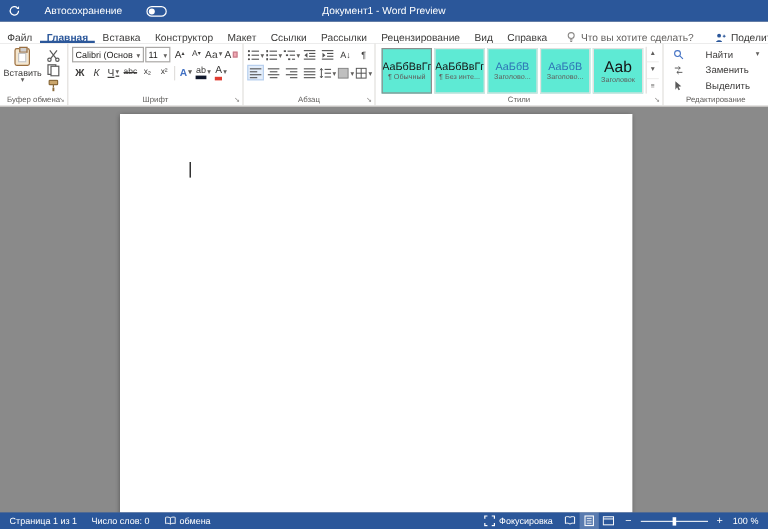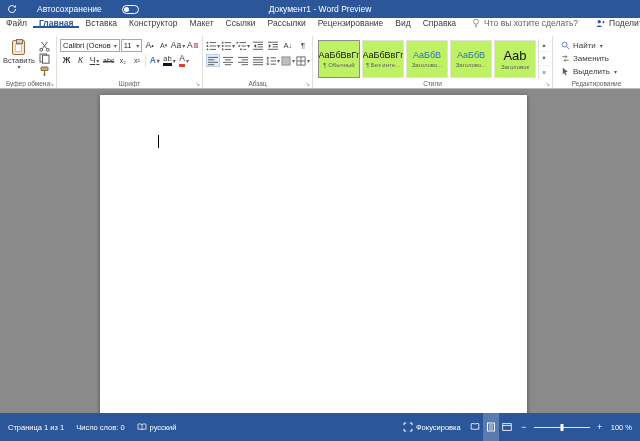--- a/index.html
+++ b/index.html
@@ -10,21 +10,21 @@
   .titlebar{position:absolute;top:0;left:0;right:0;height:18px;background:#2b579a;color:#fff;display:flex;align-items:center;z-index:6}
   .autosave{display:flex;align-items:center;gap:20px;padding:0 7px;font-size:8.5px;position:relative;z-index:2}
   .toggle{width:17px;height:9px;border:1px solid #fff;border-radius:5px;position:relative}
   .toggle::after{content:"";position:absolute;left:1px;top:1px;width:5px;height:5px;border-radius:50%;background:#fff}
   .doc-title{position:absolute;left:0;right:0;top:0;height:18px;display:flex;align-items:center;justify-content:center;font-size:8.5px;z-index:1}
   .tb-right{margin-left:auto;display:flex;height:100%;position:relative;z-index:2}
   .signin{background:#107c10;color:#fff;font-size:8.5px;display:flex;align-items:center;padding:0 9px;height:100%;cursor:default}
   .winbtn{width:26px;height:100%;display:flex;align-items:center;justify-content:center;font-size:8px}
 
   
-  .tabrow{position:absolute;top:18px;left:0;right:0;height:18px;background:#fff;display:flex;align-items:flex-start;font-size:8.5px;color:#3b3a39;z-index:5}
+  .tabrow{position:absolute;top:18px;left:0;right:0;height:18px;background:#fff;display:flex;align-items:flex-end;font-size:8.5px;color:#3b3a39;z-index:5}
   .tab{display:flex;align-items:center;padding:0 6px;white-space:nowrap}
   .tab.active{color:#2b579a;font-weight:700;box-shadow:inset 0 -2px 0 #2b579a}
   .tellme{display:flex;align-items:center;gap:4px;padding:0 8px;color:#605e5c;white-space:nowrap;margin-left:2px}
   .share{margin-left:auto;display:flex;align-items:center;gap:4px;padding:0 10px;color:#3b3a39;white-space:nowrap}
 
   
   .ribbon{position:absolute;top:36px;left:0;right:0;height:53px;background:#fff;border-bottom:1px solid #bdbbb9;display:flex;z-index:4}
   .rgroup{position:relative;height:100%;border-right:1px solid #e1dfdd;padding:3px 3px 11px}
   .glabel{position:absolute;left:0;right:0;bottom:1px;text-align:center;font-size:6.5px;color:#605e5c;white-space:nowrap;overflow:hidden}
   .launcher{position:absolute;right:2px;bottom:1px;font-size:6px;color:#8a8886;line-height:1}
@@ -61,42 +61,42 @@
   .fc-bar{border-bottom:3px solid #e03c31;font-size:8.5px;line-height:1.1}
   .fx{color:#4472c4;font-weight:700}
 
   .g-para{width:110px;display:flex;flex-direction:column;gap:2px}
   .pbtn{min-width:14px;height:13px;display:flex;align-items:center;justify-content:center;font-size:7.5px;color:#3b3a39}
   .pbtn.selected{background:#e4eefb;border:1px solid #b9d0ee}
   svg.pi{width:10px;height:10px;fill:#515151}
 
   .g-styles{width:240px;display:flex}
   .gallery{display:flex;gap:2px;padding:1px 0 0 2px;flex:1}
-  .scell{width:42px;height:38px;background:#bef264;border:1px solid #e3e1df;display:flex;flex-direction:column;align-items:center;justify-content:center;overflow:hidden;flex:none}
+  .scell{width:42px;height:38px;background:#5eead4;border:1px solid #e3e1df;display:flex;flex-direction:column;align-items:center;justify-content:center;overflow:hidden;flex:none}
   .scell.sel{border-color:#8d8d8d}
   .sprev{font-size:9px;color:#141414;white-space:nowrap;line-height:1.2}
   .sprev.h{color:#2e74b5}
   .sprev.t{font-size:13px}
   .slab{font-size:6px;color:#605e5c;white-space:nowrap;margin-top:1px}
   .gal-scroll{width:13px;display:flex;flex-direction:column;border-left:1px solid #e1dfdd;margin-left:2px;height:39px}
   .gbtn{flex:1;display:flex;align-items:center;justify-content:center;font-size:5.5px;color:#605e5c;border-bottom:1px solid #f0efee}
   .gbtn:last-child{border-bottom:none}
 
   .g-edit{width:87px;display:flex;flex-direction:column;gap:1px;padding-top:3px;border-right:none}
-  .erow{display:flex;align-items:center;gap:3px;height:12px;padding-left:5px;font-size:8px;color:#3b3a39}
+  .erow{display:flex;align-items:center;gap:18px;height:12px;padding-left:5px;font-size:8px;color:#3b3a39}
   .ei{width:9px;height:9px;flex:none}
 
   
   .docarea{position:absolute;top:89px;left:0;right:0;bottom:14px;background:#8a8a8a;overflow:hidden}
   .page{position:absolute;left:100px;top:6px;width:427px;height:346px;background:#fff;box-shadow:0 1px 4px rgba(0,0,0,.45)}
   .cursor{position:absolute;left:58px;top:40px;width:1px;height:13px;background:#000;animation:blink 1.1s steps(1,end) infinite}
   @keyframes blink{0%,49%{opacity:1}50%,100%{opacity:0}}
 
   
-  .statusbar{position:absolute;left:0;right:0;bottom:0;height:28px;background:#2b579a;color:#fff;display:flex;align-items:center;font-size:7.5px;padding:0 2px;z-index:6}
+  .statusbar{position:absolute;left:0;right:0;bottom:0;height:14px;background:#2b579a;color:#fff;display:flex;align-items:center;font-size:7.5px;padding:0 2px;z-index:6}
   .sitem{padding:0 6px;display:flex;align-items:center;gap:3px;height:100%;white-space:nowrap}
   .sright{margin-left:auto;display:flex;align-items:center;height:100%}
   .viewbtn{width:16px;height:100%;display:flex;align-items:center;justify-content:center}
   .viewbtn.active{background:rgba(255,255,255,.22)}
   .si{width:10px;height:10px}
   .zoomwrap{display:flex;align-items:center;height:100%;padding:0 4px}
   .zoombtn{width:10px;text-align:center;font-size:9px;line-height:1}
   .zoomtrack{width:56px;height:1px;background:rgba(255,255,255,.85);position:relative;margin:0 5px}
   .zoomthumb{position:absolute;left:50%;top:-3px;width:3px;height:7px;background:#fff;transform:translateX(-50%)}
   .zoomlabel{padding:0 6px 0 2px}
@@ -388,21 +388,21 @@
   </div>
 
   <div class="statusbar">
     <div class="sitem">Страница 1 из 1</div>
     <div class="sitem">Число слов: 0</div>
     <div class="sitem">
       <svg class="si" width="12" height="9" viewBox="0 0 12 9">
           <path d="M6 1.6C4.6.6 2.2.6 1.2 1.1v6.2c1-.5 3.4-.5 4.8.5 1.4-1 3.8-1 4.8-.5V1.1C9.8.6 7.4.6 6 1.6z" fill="none" stroke="#fff" stroke-width="0.9"></path>
           <path d="M6 1.6v6.2" stroke="#fff" stroke-width="0.9"></path>
         </svg>
-      <span>русский</span>
+      <span>обмена</span>
     </div>
     <div class="sright">
       <div class="sitem">
         <svg class="si" viewBox="0 0 10 10">
             <path d="M1 3.2V1h2.2M6.8 1H9v2.2M9 6.8V9H6.8M3.2 9H1V6.8" fill="none" stroke="#fff" stroke-width="1"></path>
           </svg>
         <span>Фокусировка</span>
       </div>
       <div class="viewbtn">
         <svg class="si" width="11" height="9" viewBox="0 0 11 9">

